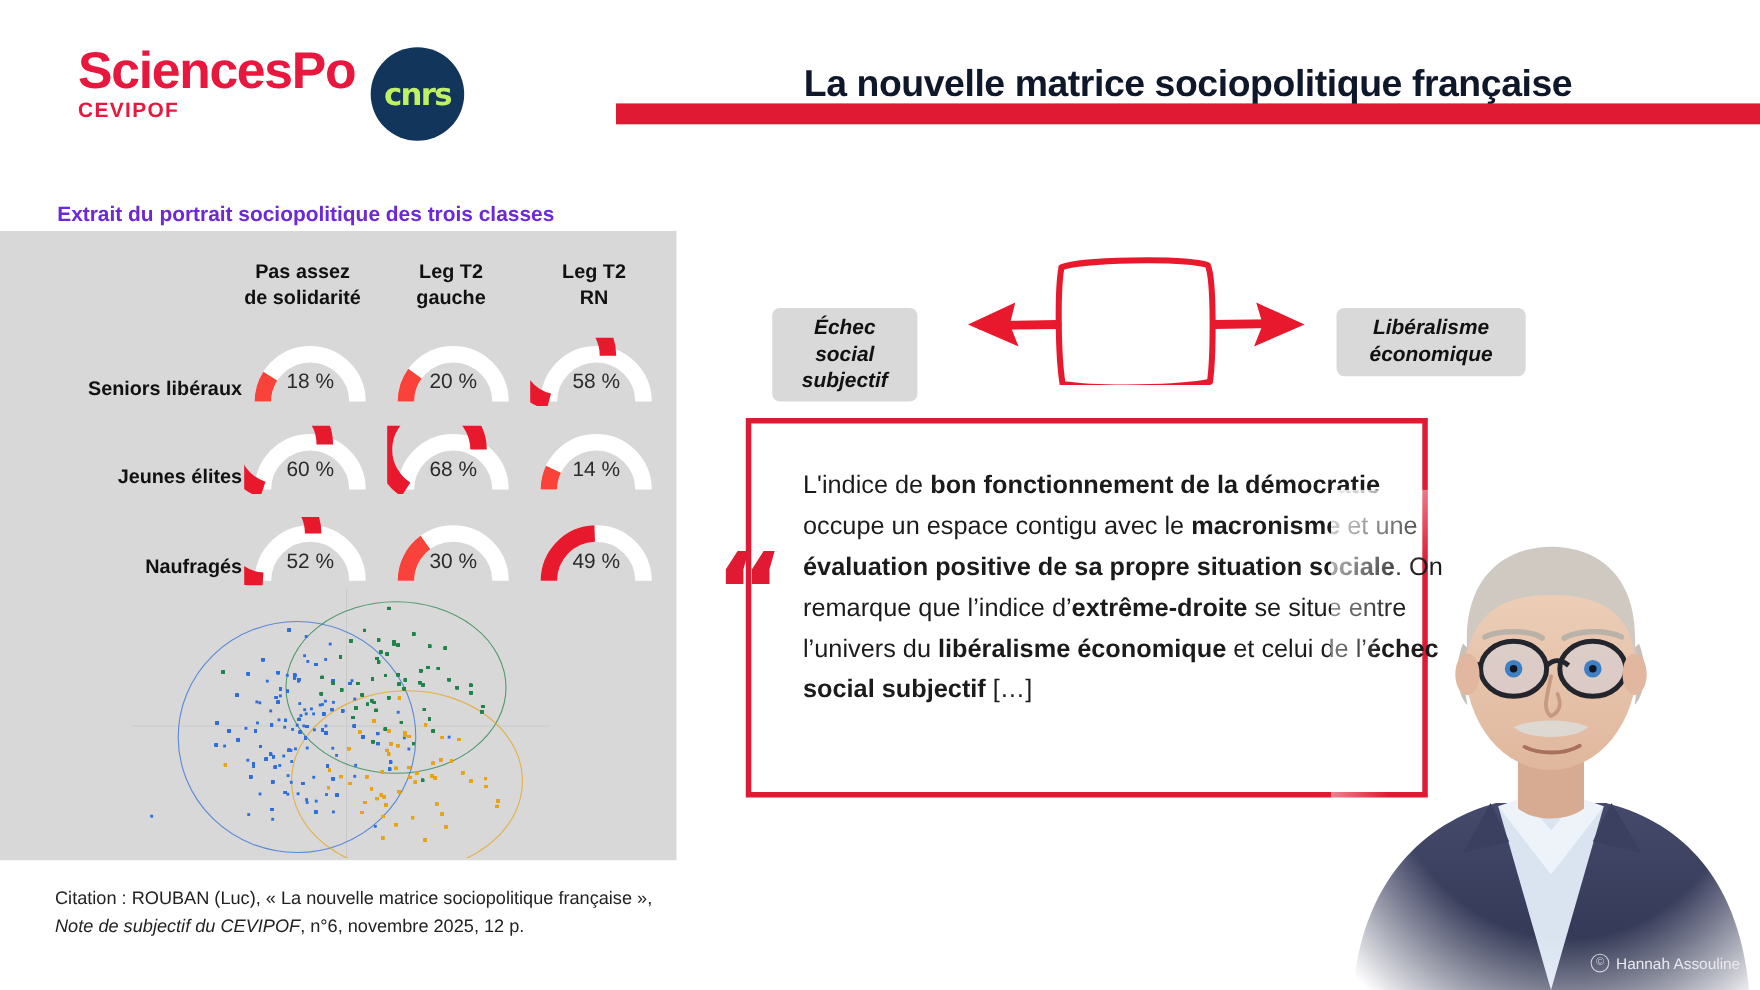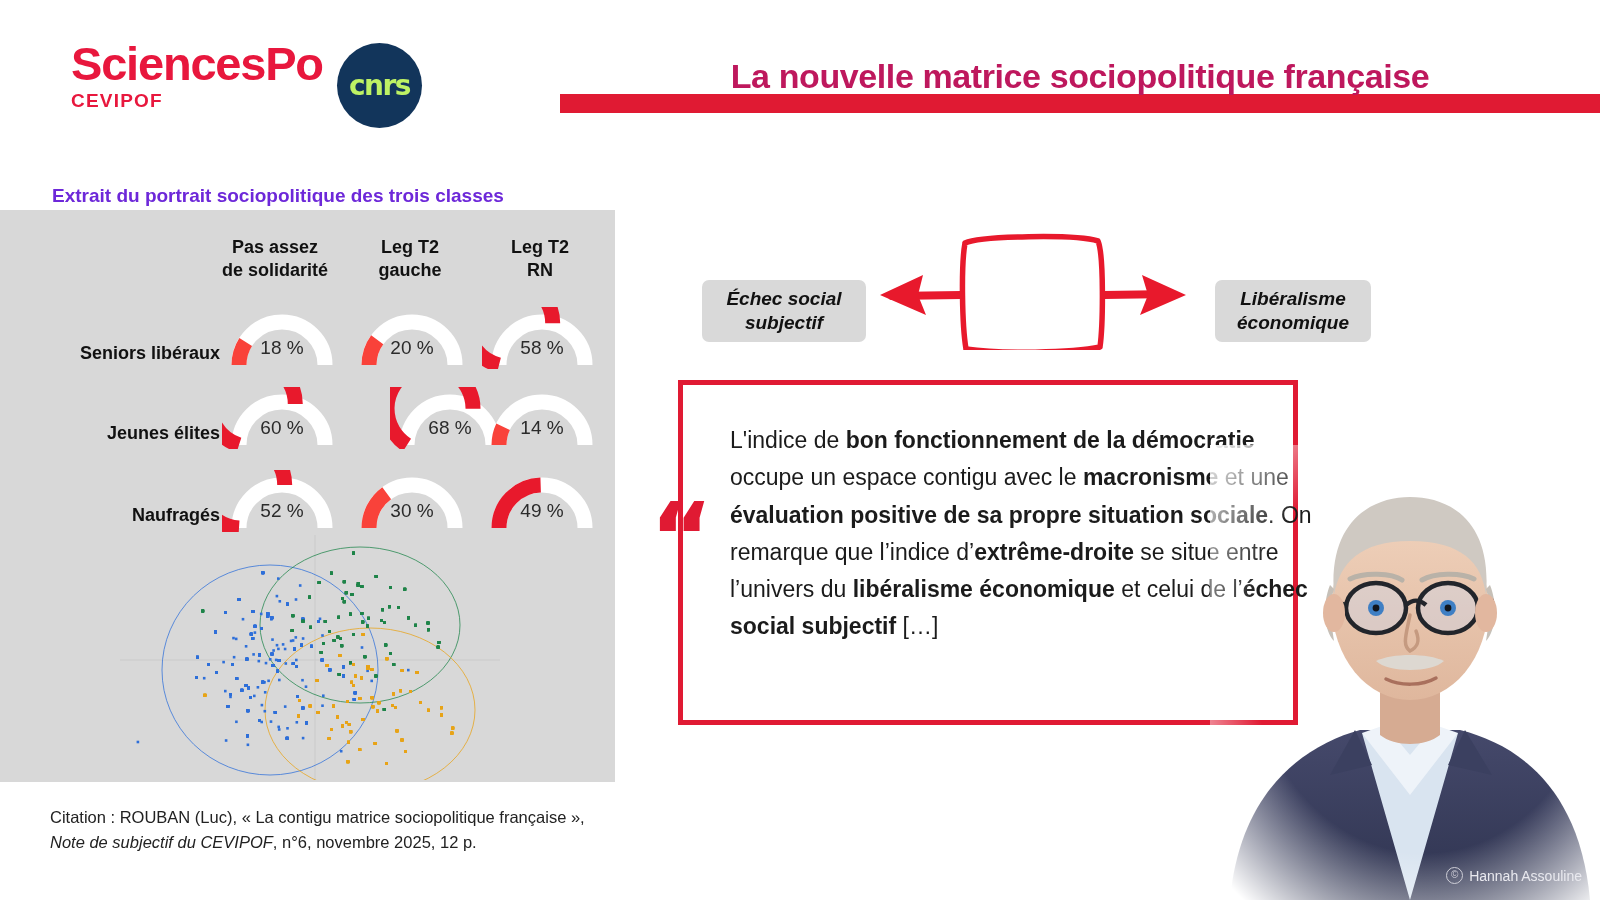--- a/index.html
+++ b/index.html
@@ -22,21 +22,21 @@
     width:85px;height:85px;border-radius:50%;background:#12355B;
     display:flex;align-items:center;justify-content:center;
   }
   #logo-cnrs .cn-text{
     color:#bef264;font-size:28px;font-weight:bold;letter-spacing:-1.5px;
     font-family:"DejaVu Sans",sans-serif;
   }
   #title-bar{position:absolute;left:560px;top:94px;width:1040px;height:19px;background:#E01A33;}
   #page-title{
     position:absolute;left:560px;top:58px;width:1040px;
-    text-align:center;font-size:34px;font-weight:bold;color:#be185d;
+    text-align:center;font-size:34px;font-weight:bold;color:#0f172a;
     letter-spacing:-0.4px;line-height:1.1;
   }
 
   
   #panel-caption{
     position:absolute;left:52px;top:185px;font-size:19px;font-weight:bold;color:#6d28d9;
   }
   #grey-panel{
     position:absolute;left:0px;top:210px;width:615px;height:572px;background:#d8d8d8;
   }
@@ -63,23 +63,23 @@
   }
   #citation .ital{font-style:italic;}
 
   
   #diagram{position:absolute;left:680px;top:225px;width:720px;height:125px;}
   .dbox{
     position:absolute;background:#d9d9d9;border-radius:7px;
     font-size:19px;font-weight:bold;font-style:italic;color:#111;
     text-align:center;line-height:1.25;padding:7px 12px;box-sizing:border-box;
   }
-  #dbox-echec{left:22px;top:55px;width:164px;}
+  #dbox-echec{left:22px;top:55px;width:132px;}
   #dbox-extreme{left:290px;top:55px;width:122px;}
-  #dbox-liberalisme{left:535px;top:55px;width:156px;}
+  #dbox-liberalisme{left:535px;top:55px;width:172px;}
   #diagram svg{position:absolute;left:0;top:0;}
 
   
   #quote-frame{
     position:absolute;left:678px;top:380px;width:620px;height:345px;
     border:5px solid #E01A33;box-sizing:border-box;background:transparent;
   }
   #quote-mark{
     position:absolute;left:650px;top:505px;font-size:96px;color:#E01A33;
     font-weight:bold;font-family:"DejaVu Sans",sans-serif;line-height:0.7;
@@ -163,21 +163,21 @@
     <div class="val">58 %</div>
   </div>
 
 <div class="gauge" id="g-1-0" style="left:222px;top:387px;">
     <svg width="120" height="62" viewBox="0 0 120 62">
       <path d="M17 57.99999999999999 A43 43 0 1 1 103 58" fill="none" stroke="#ffffff" stroke-width="15"></path>
       <path d="M17 57.99999999999999 A43 43 0 1 1 73.28773075812273 17.1045697993084" fill="none" stroke="#E8192C" stroke-width="15"></path>
     </svg>
     <div class="val">60 %</div>
   </div>
-<div class="gauge" id="g-1-1" style="left:352px;top:387px;margin-left:38px;">
+<div class="gauge" id="g-1-1" style="left:352px;top:387px;">
     <svg width="120" height="62" viewBox="0 0 120 62">
       <path d="M17 57.99999999999999 A43 43 0 1 1 103 58" fill="none" stroke="#ffffff" stroke-width="15"></path>
       <path d="M17 57.99999999999999 A43 43 0 1 1 83.04055218409687 21.69389920341336" fill="none" stroke="#E8192C" stroke-width="15"></path>
     </svg>
     <div class="val">68 %</div>
   </div>
 <div class="gauge" id="g-1-2" style="left:482px;top:387px;">
     <svg width="120" height="62" viewBox="0 0 120 62">
       <path d="M17 57.99999999999999 A43 43 0 1 1 103 58" fill="none" stroke="#ffffff" stroke-width="15"></path>
       <path d="M17 57.99999999999999 A43 43 0 0 1 21.092436743961166 39.691490462701864" fill="none" stroke="#F9423A" stroke-width="15"></path>
@@ -2580,21 +2580,21 @@
       <rect x="240.3" y="141.6" width="2.6" height="2.6" fill="#E8A317"></rect>
       <rect x="226.3" y="165.4" width="2.6" height="2.6" fill="#E8A317"></rect>
       <rect x="265.3" y="227.3" width="2.6" height="2.6" fill="#E8A317"></rect>
       <rect x="299.4" y="166.2" width="2.6" height="2.6" fill="#E8A317"></rect>
       <rect x="205.7" y="129.1" width="2.6" height="2.6" fill="#E8A317"></rect>
       <rect x="196.7" y="176.0" width="2.6" height="2.6" fill="#E8A317"></rect>
       <rect x="178.2" y="164.0" width="2.6" height="2.6" fill="#E8A317"></rect>
     </svg></div>
 
 <div id="citation">
-  <div>Citation : ROUBAN (Luc), « La contigu matrice sociopolitique française »,</div>
+  <div>Citation : ROUBAN (Luc), « La nouvelle matrice sociopolitique française »,</div>
   <div>
     <span class="ital">Note de subjectif du CEVIPOF</span><span>, n°6, novembre 2025, 12 p.</span>
   </div>
 </div>
 
 <div id="diagram">
   <svg width="720" height="125" viewBox="0 0 720 125">
 
     <path d="M285 18 C 300 11, 395 9, 418 16 C 424 30, 423 100, 420 122
              M285 18 C 281 40, 282 100, 286 124

